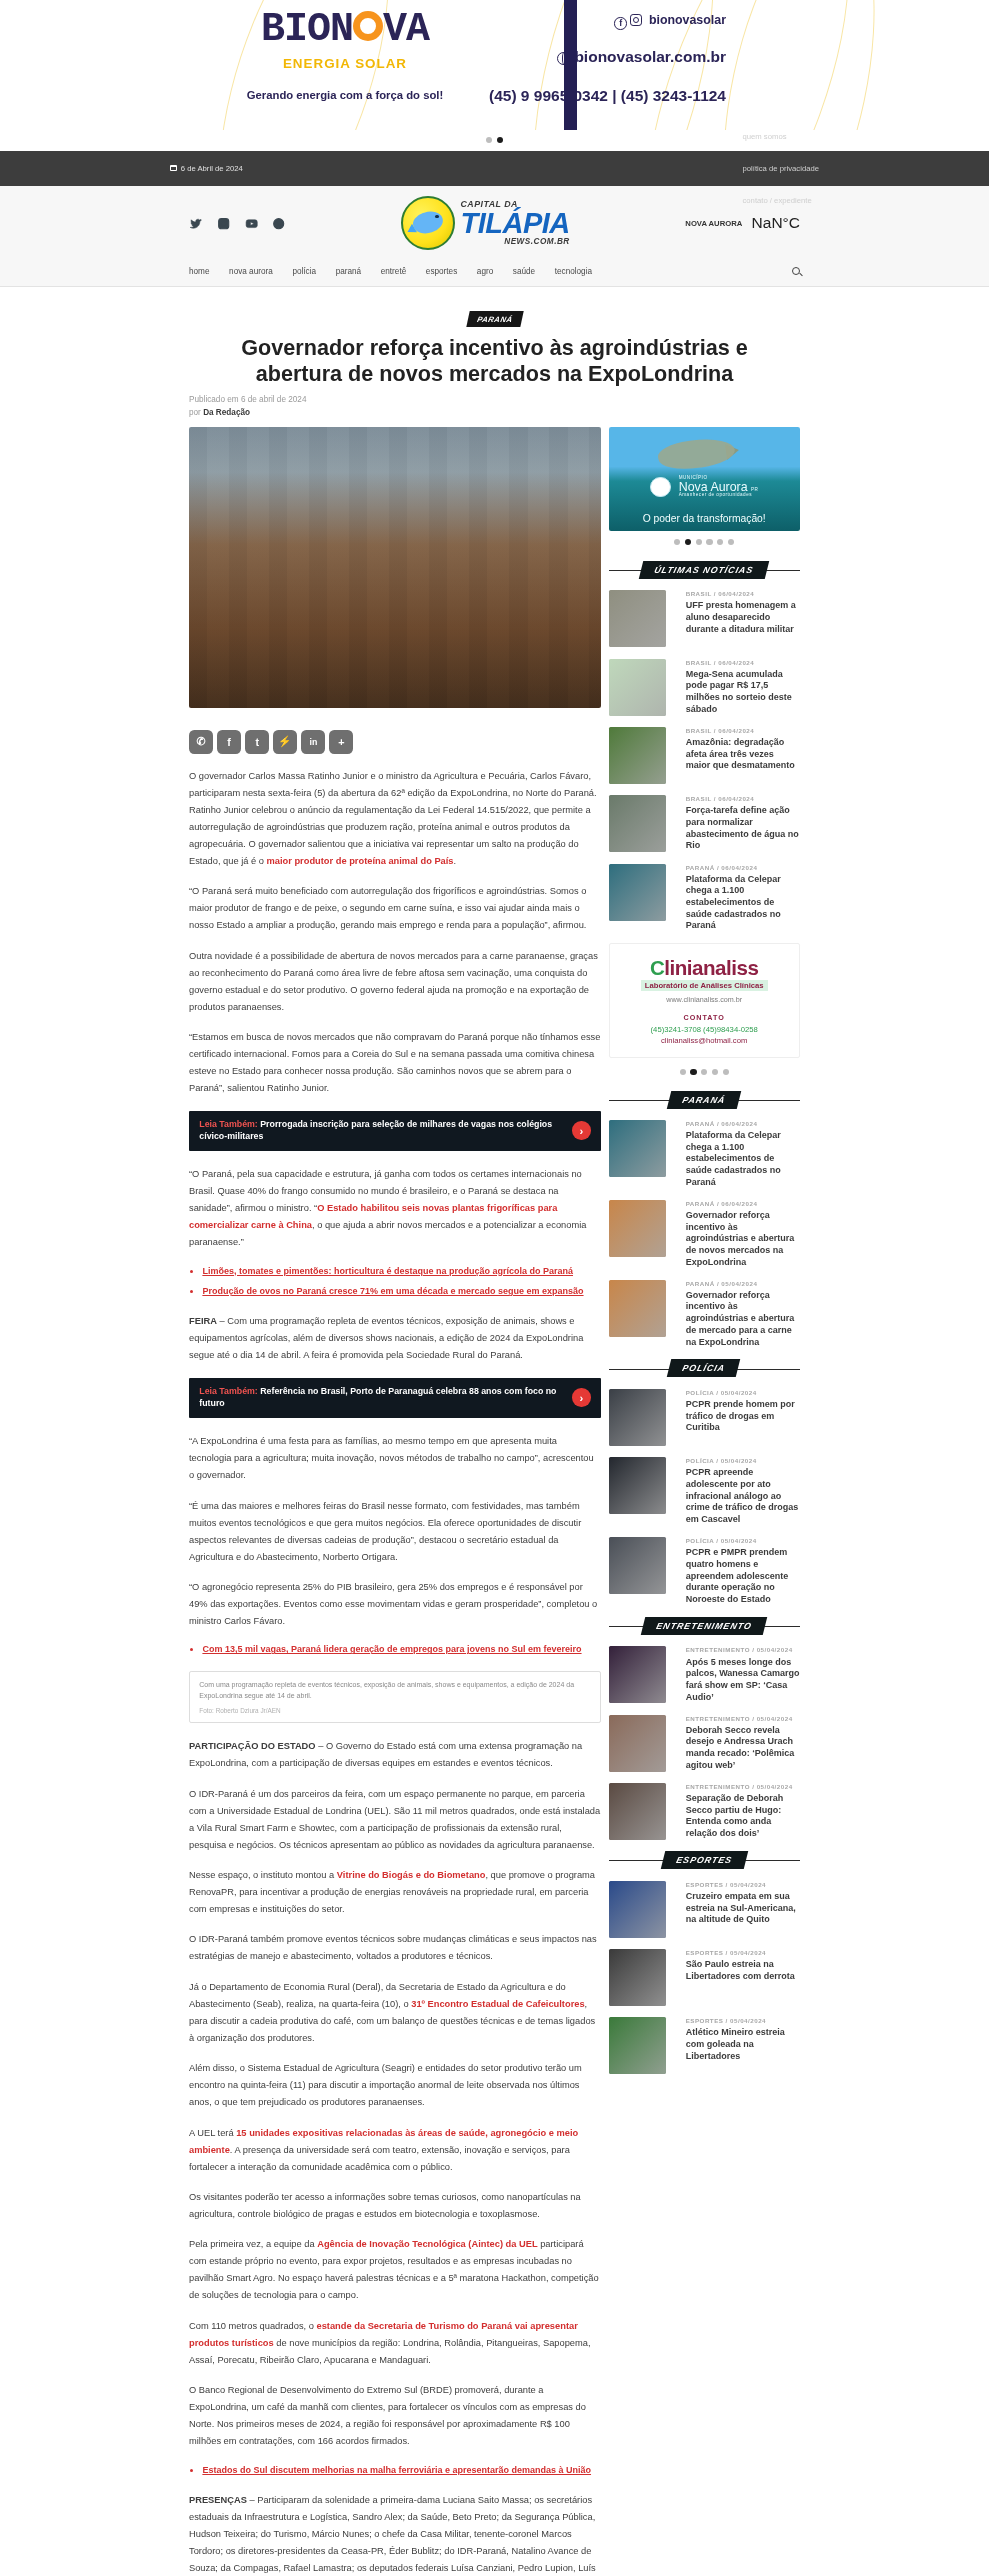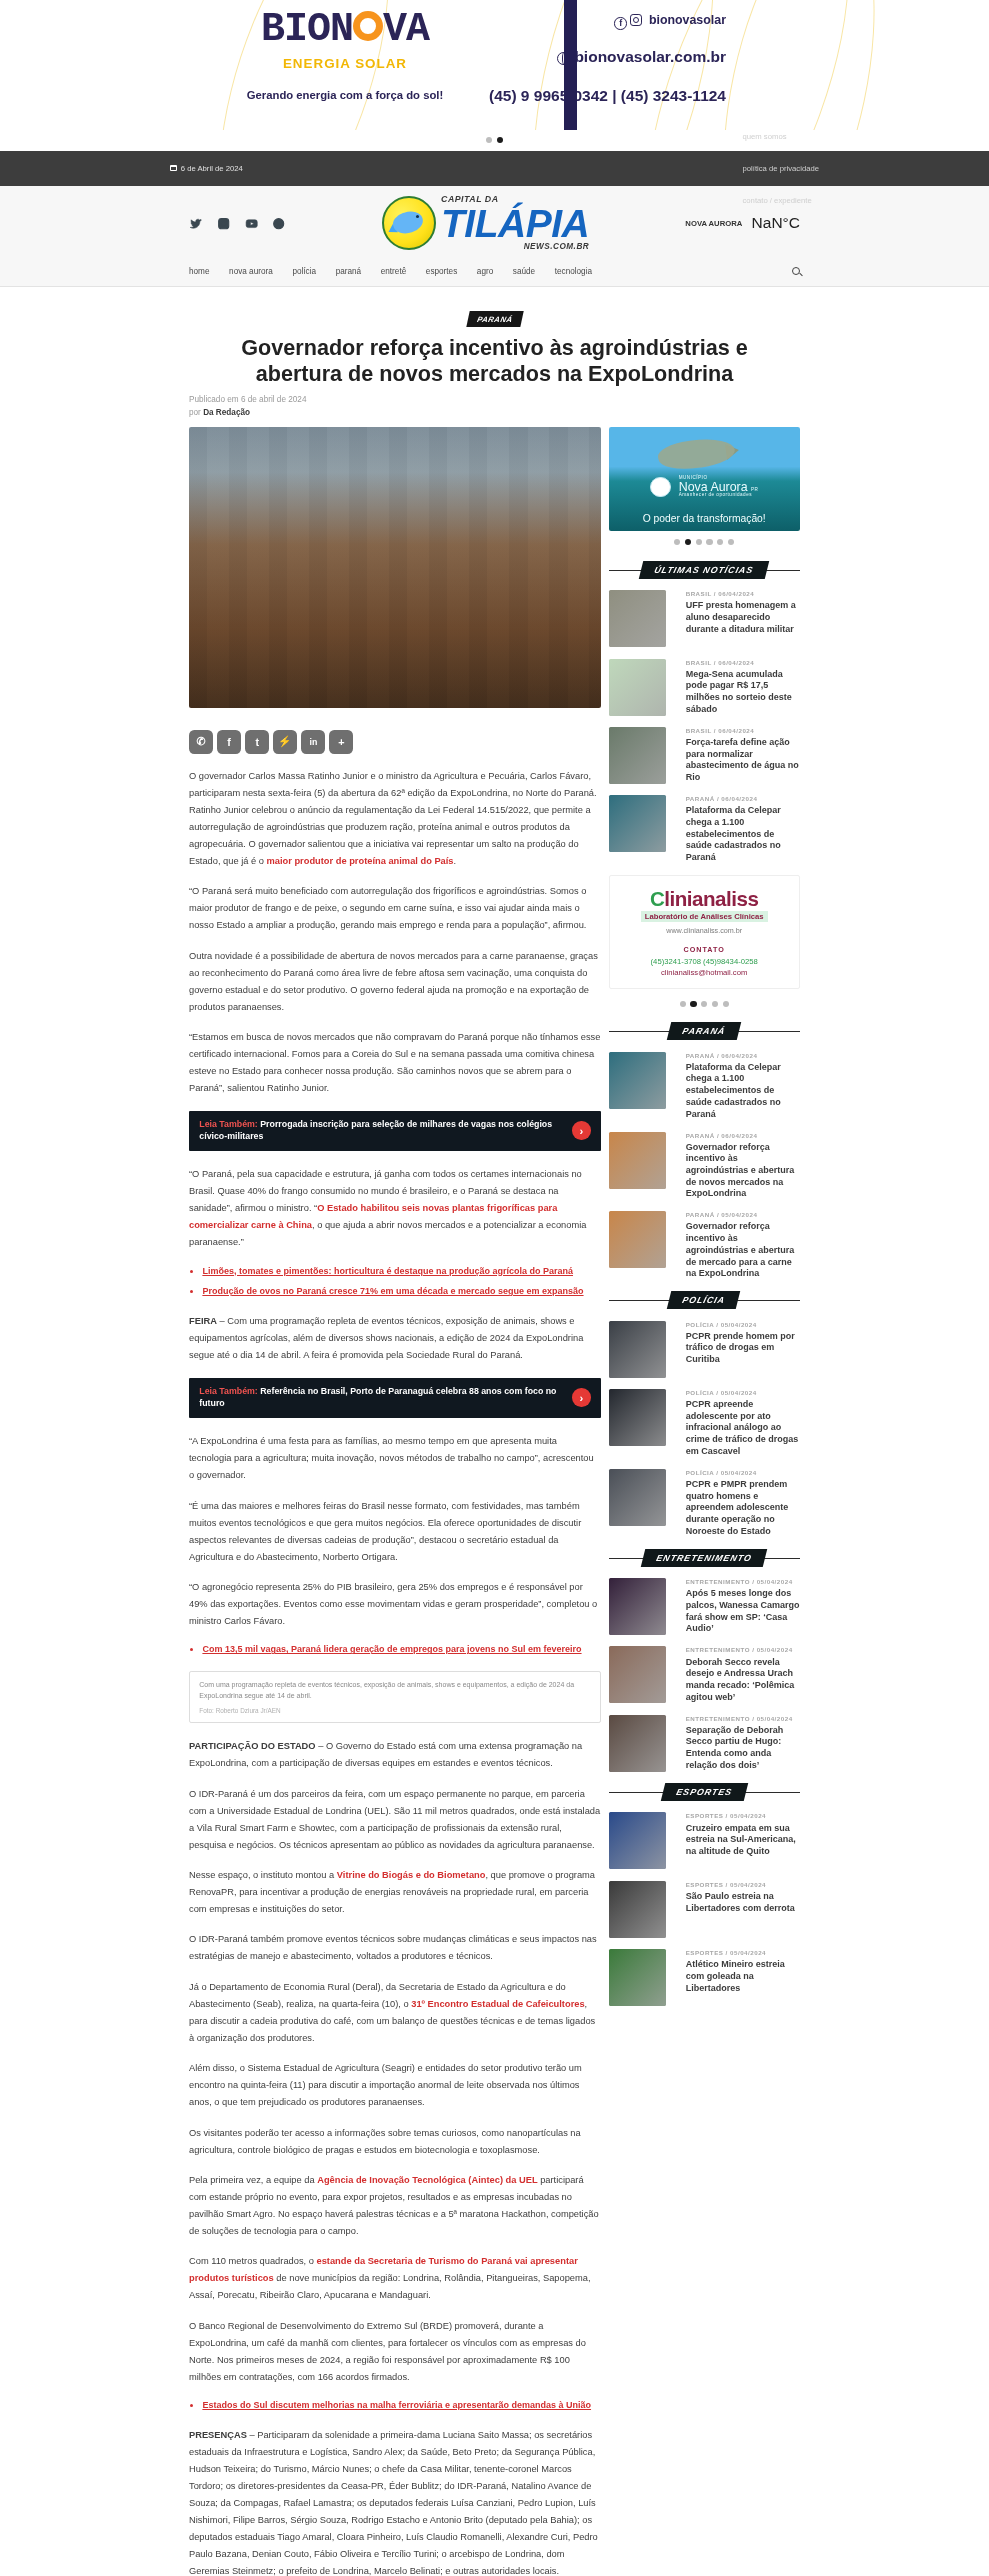--- a/index.html
+++ b/index.html
@@ -50,21 +50,21 @@
   .mast-in{width:611px;margin:0 auto;display:flex;align-items:center;justify-content:space-between;height:61px;}
   .soc-row{display:flex;gap:14.4px;align-items:center;}
   .soc-ic{width:13.4px;height:13.4px;fill:#3a4750;stroke:#3a4750;}
   .logo{display:flex;align-items:center;gap:5.2px;}
   .fishball{width:54px;height:54px;border-radius:50%;background:radial-gradient(circle at 35% 35%,#fff35c,#ffe11a 60%,#d8c400);border:2.6px solid #2e7d32;position:relative;overflow:hidden;}
   .fishbody{position:absolute;left:9.3px;top:13.4px;width:30px;height:20.6px;background:#64b5f6;border-radius:50% 60% 55% 60%;transform:rotate(-18deg);}
   .fishtail{position:absolute;left:4.1px;top:27px;width:0;height:0;border-top:5.2px solid transparent;border-bottom:5.2px solid transparent;border-right:8.2px solid #42a5f5;transform:rotate(-30deg);}
   .fisheye{position:absolute;left:32px;top:16.5px;width:3.6px;height:3.6px;border-radius:50%;background:#10314e;}
   .logo-txt{line-height:1;}
   .logo-top{font-size:8.8px;font-weight:bold;font-style:italic;color:#3a3a3a;letter-spacing:0.5px;}
-  .logo-main{font-size:39px;font-weight:bold;font-style:italic;color:#1565c0;letter-spacing:-0.5px;}
+  .logo-main{font-size:29px;font-weight:bold;font-style:italic;color:#1565c0;letter-spacing:-0.5px;}
   .logo-sub{font-size:8.2px;font-weight:bold;font-style:italic;color:#3a3a3a;text-align:right;letter-spacing:0.5px;}
   .weather{display:flex;align-items:center;gap:9.3px;}
   .wcity{font-size:7.7px;font-weight:bold;color:#333;}
   .wtemp{font-size:15.5px;color:#222;}
 
   
   .navbar{background:var(--band);border-bottom:0.5px solid #e3e3e3;}
   .nav-in{width:611px;margin:0 auto;display:flex;align-items:center;height:29px;gap:19.6px;}
   .nav-item{font-size:8.2px;color:#4a4a4a;}
   .nav-sp{flex:1;}
@@ -277,20 +277,21 @@
           <div class="embed-box">
             <div class="el1">Com uma programação repleta de eventos técnicos, exposição de animais, shows e equipamentos, a edição de 2024 da ExpoLondrina segue até 14 de abril.</div>
             <div class="el2">Foto: Roberto Dziura Jr/AEN</div>
           </div>
           <p class="bp"><strong>PARTICIPAÇÃO DO ESTADO</strong> – O Governo do Estado está com uma extensa programação na ExpoLondrina, com a participação de diversas equipes em estandes e eventos técnicos.</p>
           <p class="bp">O IDR-Paraná é um dos parceiros da feira, com um espaço permanente no parque, em parceria com a Universidade Estadual de Londrina (UEL). São 11 mil metros quadrados, onde está instalada a Vila Rural Smart Farm e Showtec, com a participação de profissionais da extensão rural, pesquisa e negócios. Os técnicos apresentam ao público as novidades da agricultura paranaense.</p>
           <p class="bp">Nesse espaço, o instituto montou a <span class="red-link">Vitrine do Biogás e do Biometano</span>, que promove o programa RenovaPR, para incentivar a produção de energias renováveis na propriedade rural, em parceria com empresas e instituições do setor.</p>
           <p class="bp">O IDR-Paraná também promove eventos técnicos sobre mudanças climáticas e seus impactos nas estratégias de manejo e abastecimento, voltados a produtores e técnicos.</p>
           <p class="bp">Já o Departamento de Economia Rural (Deral), da Secretaria de Estado da Agricultura e do Abastecimento (Seab), realiza, na quarta-feira (10), o <span class="red-link">31º Encontro Estadual de Cafeicultores</span>, para discutir a cadeia produtiva do café, com um balanço de questões técnicas e de temas ligados à organização dos produtores.</p>
           <p class="bp">Além disso, o Sistema Estadual de Agricultura (Seagri) e entidades do setor produtivo terão um encontro na quinta-feira (11) para discutir a importação anormal de leite observada nos últimos anos, o que tem prejudicado os produtores paranaenses.</p>
+          <p class="bp">A UEL terá <span class="red-link">15 unidades expositivas relacionadas às áreas de saúde, agronegócio e meio ambiente</span>. A presença da universidade será com teatro, extensão, inovação e serviços, para fortalecer a interação da comunidade acadêmica com o público.</p>
           <p class="bp">Os visitantes poderão ter acesso a informações sobre temas curiosos, como nanopartículas na agricultura, controle biológico de pragas e estudos em biotecnologia e toxoplasmose.</p>
           <p class="bp">Pela primeira vez, a equipe da <span class="red-link">Agência de Inovação Tecnológica (Aintec) da UEL</span> participará com estande próprio no evento, para expor projetos, resultados e as empresas incubadas no pavilhão Smart Agro. No espaço haverá palestras técnicas e a 5ª maratona Hackathon, competição de soluções de tecnologia para o campo.</p>
           <p class="bp">Com 110 metros quadrados, o <span class="red-link">estande da Secretaria de Turismo do Paraná vai apresentar produtos turísticos</span> de nove municípios da região: Londrina, Rolândia, Pitangueiras, Sapopema, Assaí, Porecatu, Ribeirão Claro, Apucarana e Mandaguari.</p>
           <p class="bp">O Banco Regional de Desenvolvimento do Extremo Sul (BRDE) promoverá, durante a ExpoLondrina, um café da manhã com clientes, para fortalecer os vínculos com as empresas do Norte. Nos primeiros meses de 2024, a região foi responsável por aproximadamente R$ 100 milhões em contratações, com 166 acordos firmados.</p>
           <ul class="rbul">
             <li><span>Estados do Sul discutem melhorias na malha ferroviária e apresentarão demandas à União</span></li>
           </ul>
           <p class="bp"><strong>PRESENÇAS</strong> – Participaram da solenidade a primeira-dama Luciana Saito Massa; os secretários estaduais da Infraestrutura e Logística, Sandro Alex; da Saúde, Beto Preto; da Segurança Pública, Hudson Teixeira; do Turismo, Márcio Nunes; o chefe da Casa Militar, tenente-coronel Marcos Tordoro; os diretores-presidentes da Ceasa-PR, Éder Bublitz; do IDR-Paraná, Natalino Avance de Souza; da Compagas, Rafael Lamastra; os deputados federais Luísa Canziani, Pedro Lupion, Luís Nishimori, Filipe Barros, Sérgio Souza, Rodrigo Estacho e Antonio Brito (deputado pela Bahia); os deputados estaduais Tiago Amaral, Cloara Pinheiro, Luís Claudio Romanelli, Alexandre Curi, Pedro Paulo Bazana, Denian Couto, Fábio Oliveira e Tercílio Turini; o arcebispo de Londrina, dom Geremias Steinmetz; o prefeito de Londrina, Marcelo Belinati; e outras autoridades locais.</p>
         </div>
 
@@ -323,20 +324,27 @@
           </div>
         </div>
         <div class="sb-item">
           <div class="sb-thumb" style="background: linear-gradient(135deg, rgb(191, 216, 187) 0%, rgba(0, 0, 0, 0.333) 130%);"></div>
           <div>
             <div class="sb-meta">BRASIL  /  06/04/2024</div>
             <div class="sb-title">Mega-Sena acumulada pode pagar R$ 17,5 milhões no sorteio deste sábado</div>
           </div>
         </div>
         <div class="sb-item">
+          <div class="sb-thumb" style="background: linear-gradient(135deg, rgb(79, 122, 58) 0%, rgba(0, 0, 0, 0.333) 130%);"></div>
+          <div>
+            <div class="sb-meta">BRASIL  /  06/04/2024</div>
+            <div class="sb-title">Amazônia: degradação afeta área três vezes maior que desmatamento</div>
+          </div>
+        </div>
+        <div class="sb-item">
           <div class="sb-thumb" style="background: linear-gradient(135deg, rgb(106, 122, 106) 0%, rgba(0, 0, 0, 0.333) 130%);"></div>
           <div>
             <div class="sb-meta">BRASIL  /  06/04/2024</div>
             <div class="sb-title">Força-tarefa define ação para normalizar abastecimento de água no Rio</div>
           </div>
         </div>
         <div class="sb-item">
           <div class="sb-thumb" style="background: linear-gradient(135deg, rgb(46, 110, 126) 0%, rgba(0, 0, 0, 0.333) 130%);"></div>
           <div>
             <div class="sb-meta">PARANÁ  /  06/04/2024</div>

